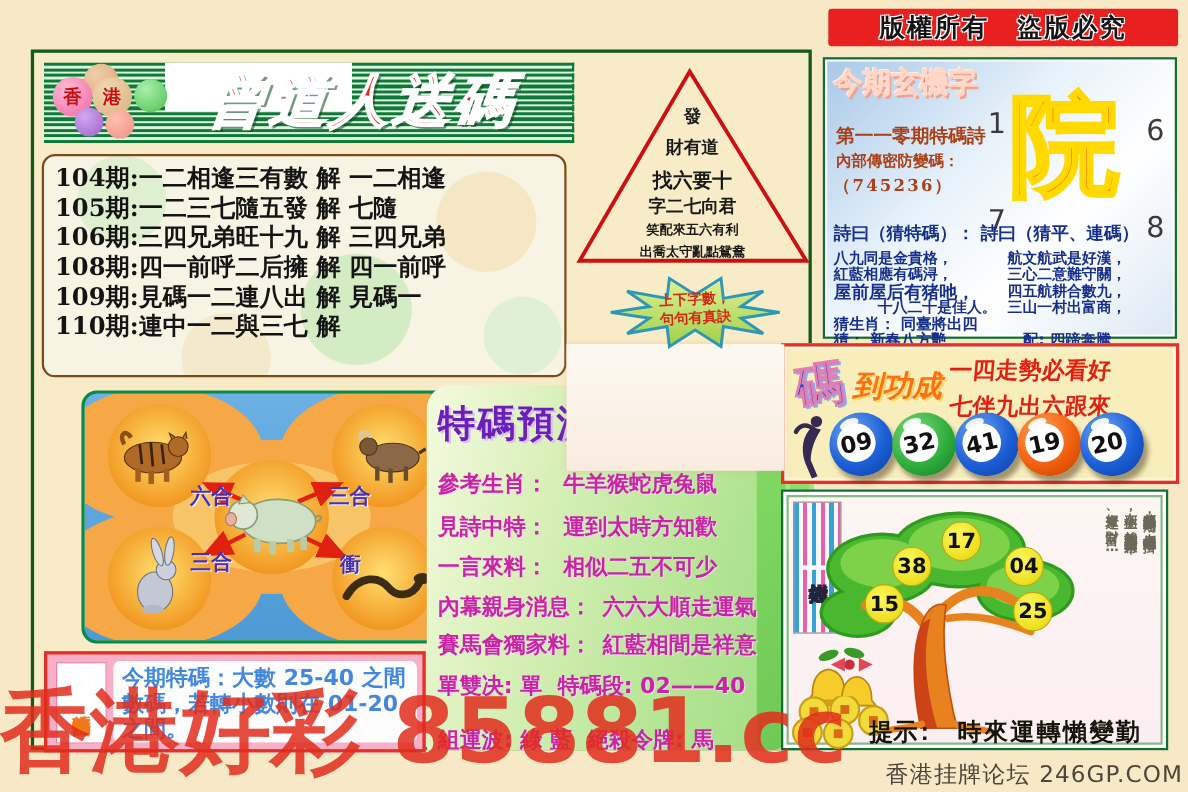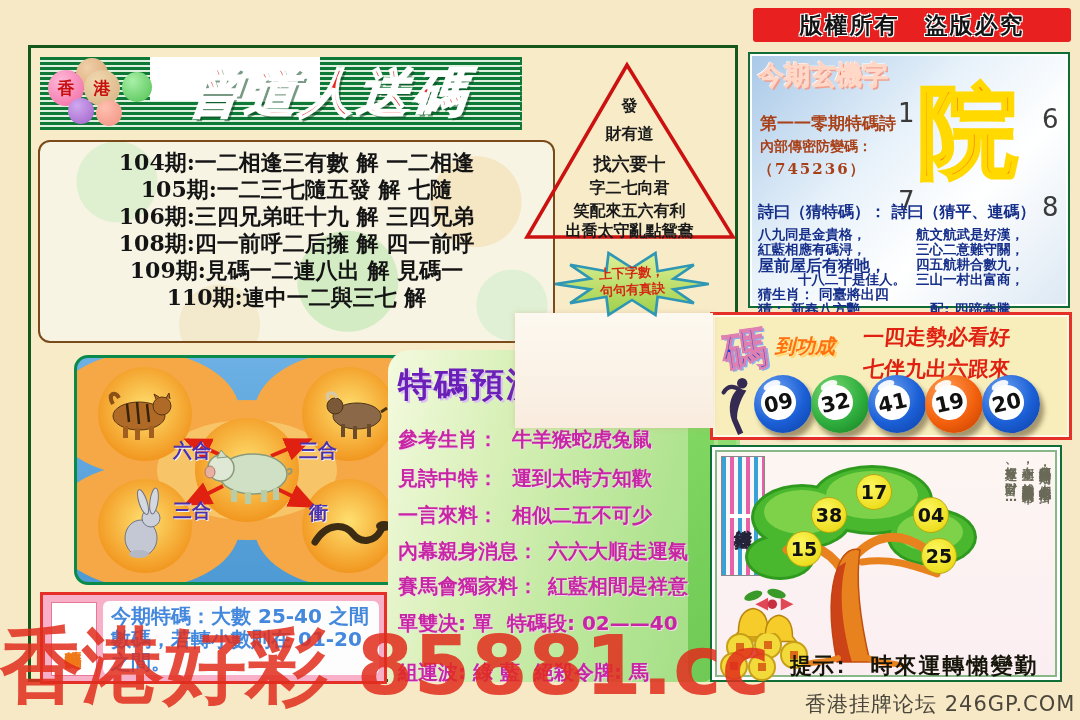--- a/index.html
+++ b/index.html
@@ -18,29 +18,29 @@
   #banner-title{left:130px;top:60px;width:400px;text-align:center;
     font-family:"DejaVu Serif",serif;font-weight:bold;font-style:italic;
     font-size:52px;line-height:64px;color:#e8251d;letter-spacing:4px;
     transform:skewX(-6deg);-webkit-text-stroke:2px #ffffff;
     text-shadow:3px 3px 0 rgba(10,70,30,.55);}
   .logo-ball{position:absolute;border-radius:50%;display:flex;align-items:center;justify-content:center;
     font-family:"DejaVu Serif",serif;font-weight:bold;font-size:17px;color:#c80f0f;}
   #logo{left:48px;top:62px;width:110px;height:64px;}
 
   
-  #tips-box{left:38px;top:140px;width:517px;height:203px;border:2px solid #7a4a1a;border-radius:12px;
+  #tips-box{left:38px;top:140px;width:477px;height:203px;border:2px solid #7a4a1a;border-radius:12px;
     background-color:#f7f4e4;
     background-image:
       radial-gradient(circle at 15% 20%,#def0d0 0 40px,transparent 41px),
       radial-gradient(circle at 60% 70%,#d4ecc4 0 50px,transparent 51px),
       radial-gradient(circle at 85% 30%,#f5e6c4 0 45px,transparent 46px),
       radial-gradient(circle at 35% 92%,#f3e9cc 0 40px,transparent 41px),
       radial-gradient(circle at 92% 82%,#dff0d4 0 35px,transparent 36px);
-    padding:7px 10px;box-sizing:border-box;text-align:center;}
+    padding:7px 10px;box-sizing:border-box;}
   .tip-line{font-family:"DejaVu Serif",serif;font-weight:700;font-size:22px;line-height:27px;color:#141414;white-space:nowrap;}
 
   
   #triangle-wrap{left:522px;top:60px;width:215px;height:182px;}
   .tri-line{position:absolute;width:100%;text-align:center;font-family:"DejaVu Serif",serif;
     font-weight:700;color:#1a1a1a;}
 
   
   #starburst{left:552px;top:244px;width:160px;height:80px;}
   #starburst .sb-text{position:absolute;left:0;top:20px;width:100%;text-align:center;
@@ -94,21 +94,21 @@
     font-size:100px;line-height:110px;color:#ff7612;-webkit-text-stroke:3px #ffd900;}
   .mystic-corner{position:absolute;font-size:26px;color:#3a3a3a;}
   .mystic-blue{position:absolute;color:#162f8a;font-weight:bold;white-space:nowrap;}
 
   #slogan-box{left:710px;top:312px;width:362px;height:128px;border:3px solid #e43026;background:#f8eebc;
     box-sizing:border-box;box-shadow:inset 0 0 0 2px #fffbe8;}
   #slogan-word-first{position:absolute;left:10px;top:6px;font-family:"DejaVu Serif",serif;font-weight:900;
     font-size:44px;color:#2244cc;transform:rotate(-8deg);-webkit-text-stroke:1px #e080b0;
     text-shadow:2px 2px 0 #88b0f0;}
   #slogan-word-rest{position:absolute;left:62px;top:18px;font-family:"DejaVu Serif",serif;font-weight:900;
-    font-style:italic;font-size:20px;color:#ff7010;text-shadow:2px 2px 0 #ffd870;}
+    font-style:italic;font-size:27px;color:#ff7010;text-shadow:2px 2px 0 #ffd870;}
   .slogan-line{position:absolute;left:150px;white-space:nowrap;font-family:"DejaVu Serif",serif;
     font-weight:900;font-size:21px;color:#e02010;transform:skewX(-5deg);}
   .ball{position:absolute;width:58px;height:58px;border-radius:50%;box-shadow:4px 6px 5px rgba(60,40,10,.45);}
   .ball .glint{position:absolute;left:9px;top:6px;width:18px;height:9px;border-radius:50%;
     background:rgba(255,255,255,.92);transform:rotate(-25deg);}
   .ball .numc{position:absolute;left:7px;top:10px;width:35px;height:35px;border-radius:50%;background:#fff;
     display:flex;align-items:center;justify-content:center;font-weight:900;font-size:21px;color:#111;
     transform:rotate(-12deg);}
   .ball.blue{background:radial-gradient(circle at 35% 30%,#6fa4f2,#1b5fd6 55%,#0c3da0);}
   .ball.green{background:radial-gradient(circle at 35% 30%,#7cd874,#2fae3e 55%,#157a20);}
@@ -172,22 +172,22 @@
   </div>
 
   <div id="triangle-wrap" class="abs">
     <svg width="215" height="182" viewBox="0 0 215 182">
       <polygon points="105,5 5,177 211,177" fill="none" stroke="#cc1111" stroke-width="3.5"></polygon>
     </svg>
     <div class="tri-line" style="top:36px;font-size:16px;">發</div>
     <div class="tri-line" style="top:64px;font-size:16px;">財有道</div>
     <div class="tri-line" style="top:92px;font-size:18px;">找六要十</div>
     <div class="tri-line" style="top:118px;font-size:16px;">字二七向君</div>
-    <div class="tri-line" style="top:141px;font-size:16px;">笑配來五六有利</div>
-    <div class="tri-line" style="top:161px;font-size:16px;">出喬太守亂點鴛鴦</div>
+    <div class="tri-line" style="top:141px;font-size:12px;">笑配來五六有利</div>
+    <div class="tri-line" style="top:161px;font-size:12px;">出喬太守亂點鴛鴦</div>
   </div>
 
   <div id="starburst" class="abs" style="z-index:7;">
     <svg width="160" height="80" viewBox="0 0 150 70">
       <defs>
           <linearGradient id="sbg" x1="0" y1="0" x2="0" y2="1">
         <stop offset="0" stop-color="#dff098"></stop>
             <stop offset="1" stop-color="#9ed048"></stop>
       </linearGradient>
         </defs>

